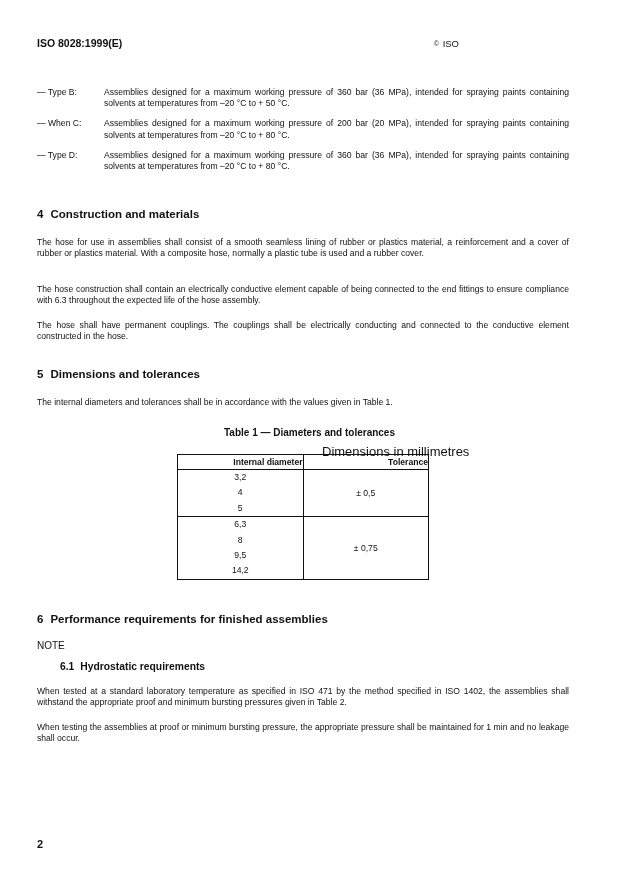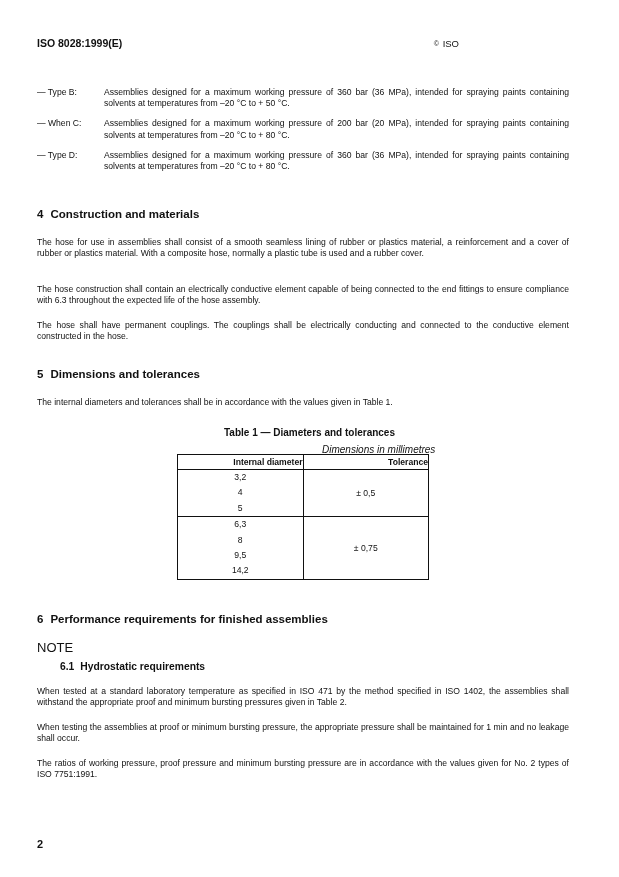--- a/index.html
+++ b/index.html
@@ -15,30 +15,30 @@
     .types { position: absolute; left: 37px; top: 87px; width: 532px; }
     .type-item { display: flex; margin-bottom: 9px; }
     .type-label { width: 67px; flex: none; }
     .type-text { flex: 1; }
     .h1 { position: absolute; left: 37px; font-size: 11.5px; font-weight: bold; }
     .h1 .num { margin-right: 7px; }
     .h2 { position: absolute; left: 37px; font-size: 10.3px; font-weight: bold; }
     .h2 .num { margin-right: 6px; padding-left: 23px; }
     .para { position: absolute; left: 37px; width: 532px; }
     .table-caption { position: absolute; left: 0; width: 619px; top: 427px; text-align: center; font-size: 10px; font-weight: bold; }
-    .table-unit { position: absolute; left: 322px; top: 444px; font-size: 10px; font-style: italic; }
+    .table-unit { position: absolute; left: 322px; top: 444px; font-size: 13px; }
     table.t1 {
       position: absolute; left: 177px; top: 454px; width: 252px;
       border-collapse: collapse; border: 1.6px solid #111; font-size: 8.6px;
     }
     table.t1 th { font-weight: bold; border: 1.2px solid #111; height: 14px; padding: 0; text-align: right; width: 50%; }
     table.t1 td { border-left: 1.2px solid #111; border-right: 1.2px solid #111; text-align: center; padding: 0; vertical-align: middle; }
     table.t1 tr.grp-end td { border-bottom: 1.2px solid #111; }
     .diam-line { display: block; height: 15.4px; line-height: 15.4px; }
-    .note { position: absolute; left: 37px; top: 640px; font-size: 13px; display: flex; }
+    .note { position: absolute; left: 37px; top: 640px; font-size: 10px; display: flex; }
     .note-label { width: 47px; }
     .page-num { position: absolute; left: 37px; top: 838px; font-size: 11px; font-weight: bold; }
   </style>
 </head>
 <body>
 
 <div class="page">
 
   <div class="hdr-left">ISO 8028:1999(E)</div>
   <div class="hdr-right">
@@ -109,16 +109,15 @@
   </div>
   <div class="note">
     <span class="note-label">NOTE</span>
   </div>
 
   <div class="h2" style="top:661px;">
     <span class="num">6.1</span><span>Hydrostatic requirements</span>
   </div>
   <div class="para body-text" style="top:686px;">When tested at a standard laboratory temperature as specified in ISO 471 by the method specified in ISO 1402, the assemblies shall withstand the appropriate proof and minimum bursting pressures given in Table 2.</div>
   <div class="para body-text" style="top:722px;">When testing the assemblies at proof or minimum bursting pressure, the appropriate pressure shall be maintained for 1 min and no leakage shall occur.</div>
-  <div class="para body-text" style="top:758px;">The ratios of working pressure, proof pressure and minimum bursting pressure are in accordance with the values given for No. 2 types of ISO 7751:1991.</div>
 
   <div class="page-num">2</div>
 </div>
 
 </body></html>

